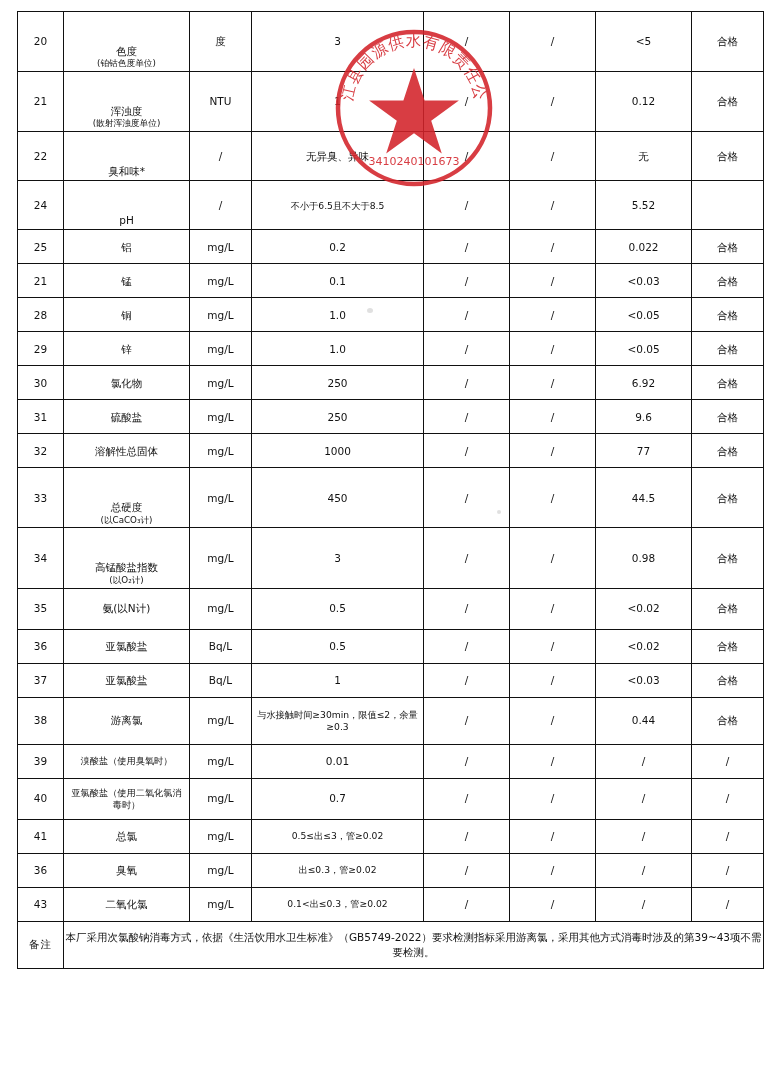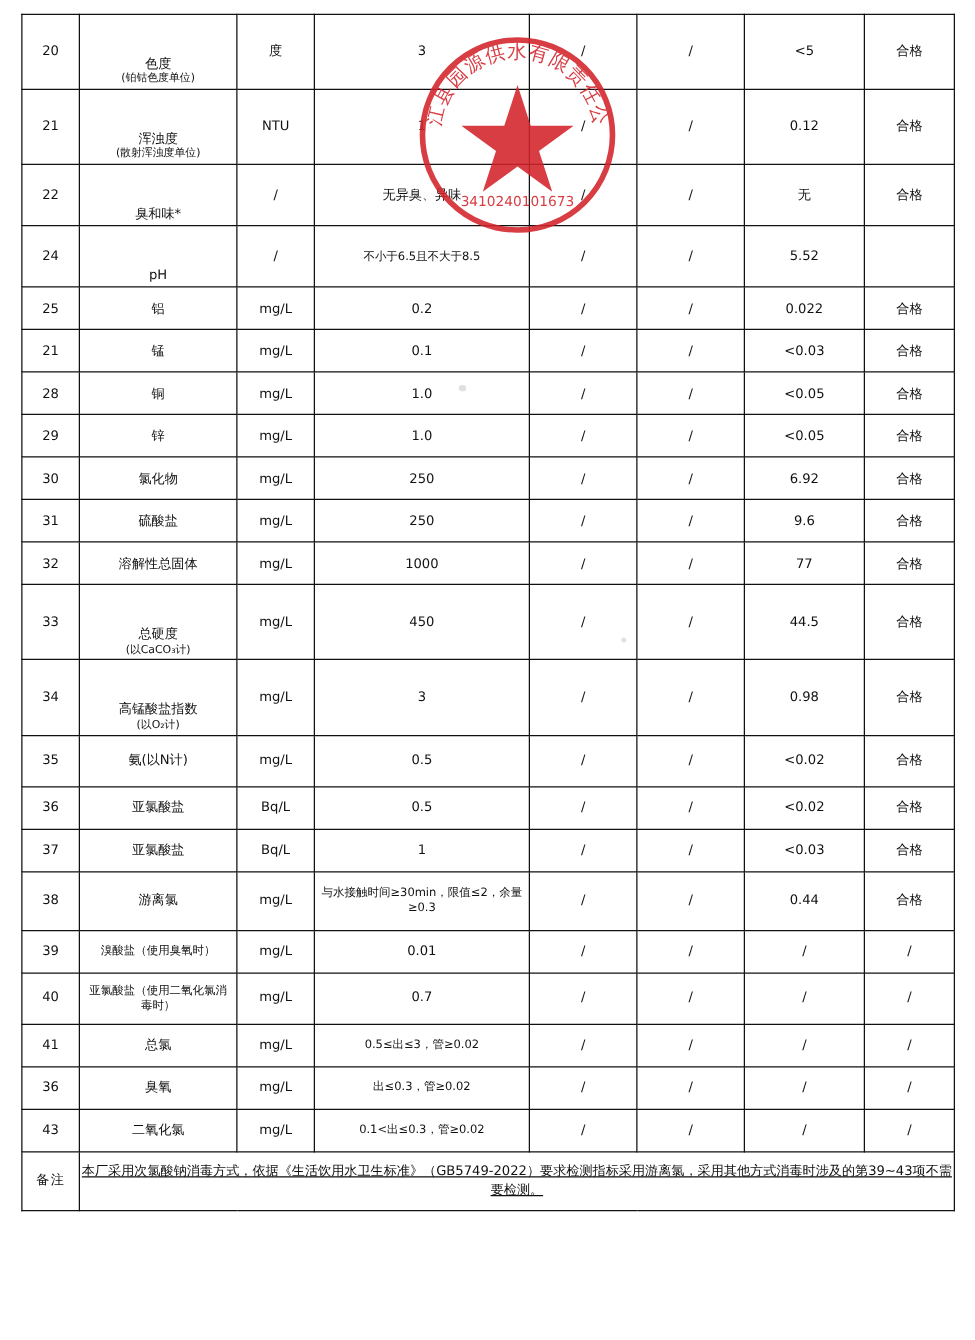--- a/index.html
+++ b/index.html
@@ -69,21 +69,20 @@
   }
   .note-label {
     font-size: 10.5px;
     letter-spacing: 1px;
   }
   td.note-cell {
     text-align: left;
     padding: 6px 8px 6px 8px;
     font-size: 10.6px;
     line-height: 1.75;
-    text-decoration: underline;
   }
 
   
   .stamp {
     position: absolute;
     left: 330px;
     top: 24px;
     width: 168px;
     height: 168px;
     pointer-events: none;

